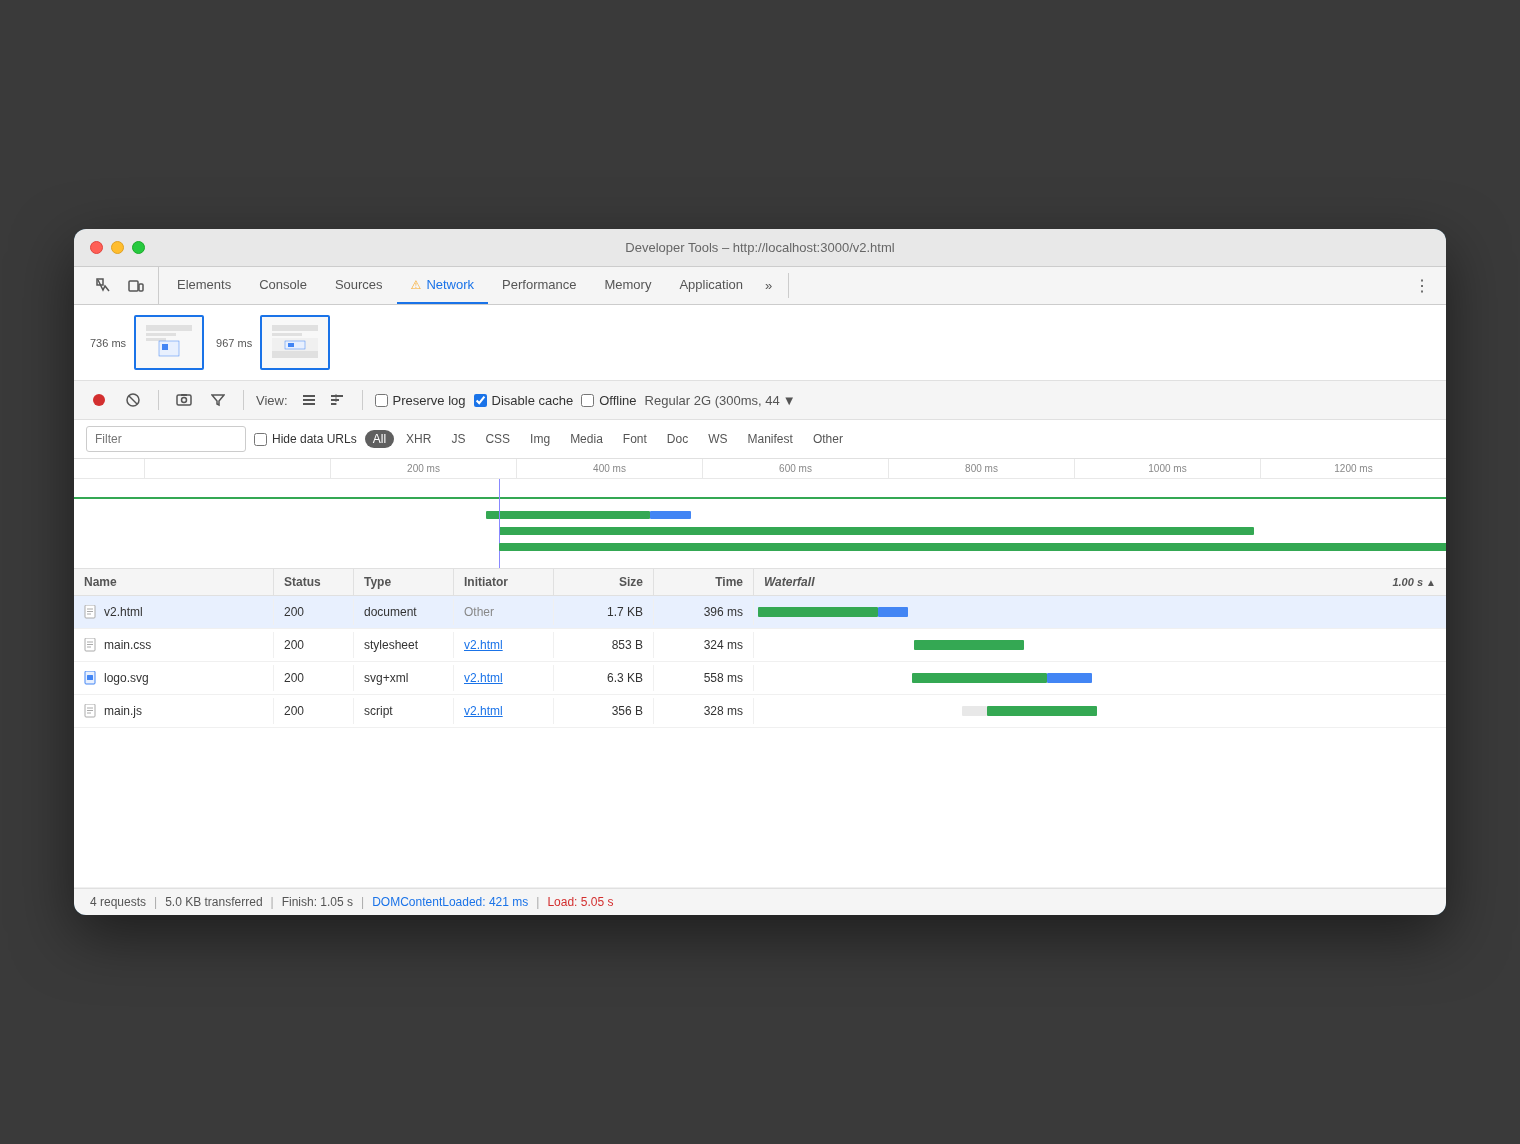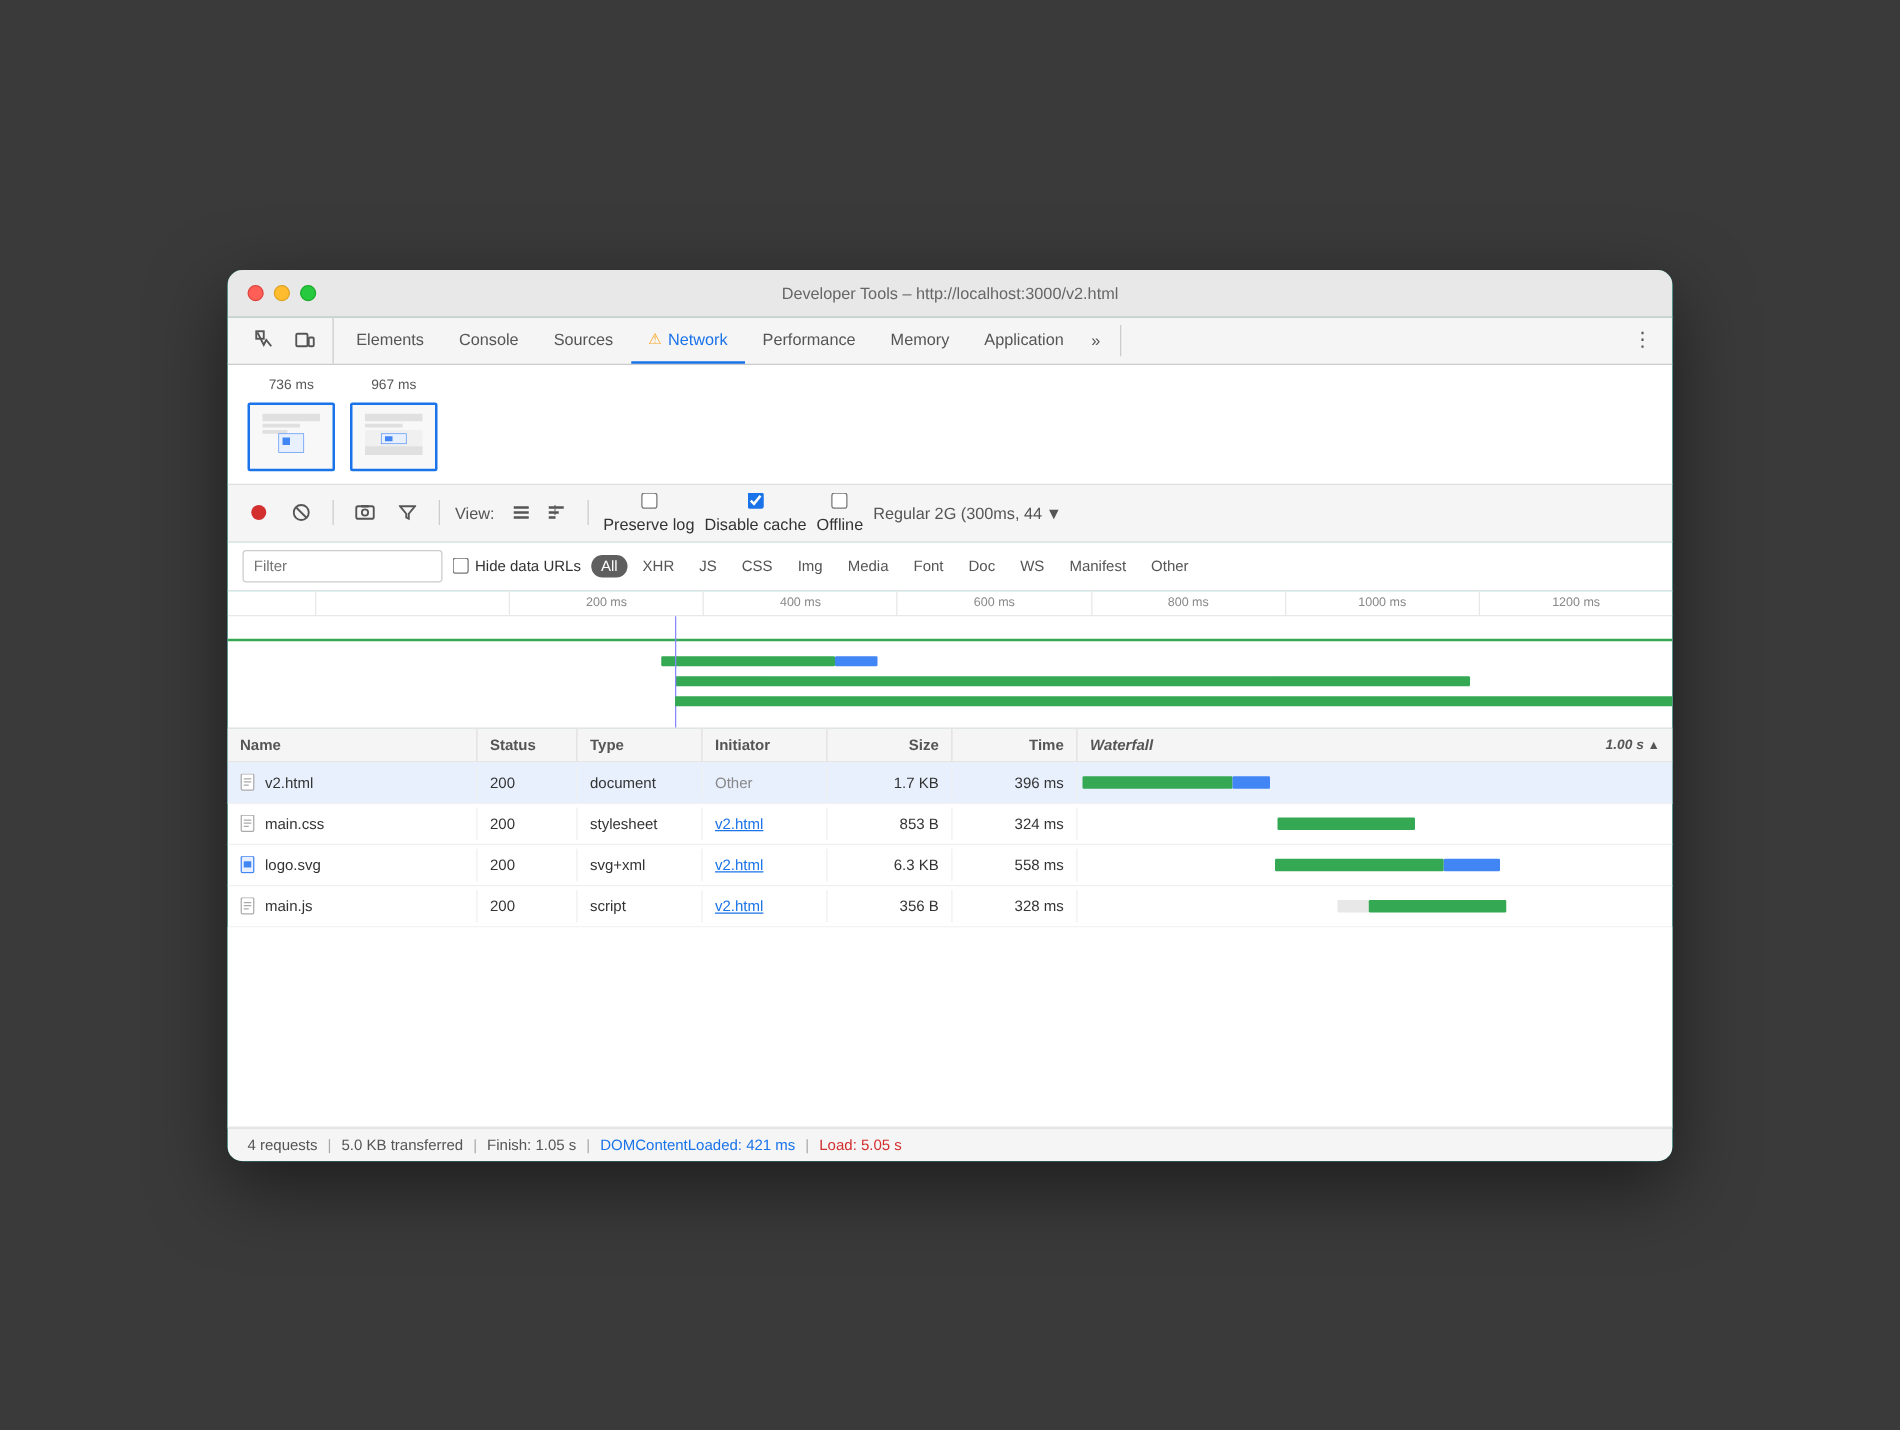--- a/index.html
+++ b/index.html
@@ -5,22 +5,22 @@
     * { box-sizing: border-box; margin: 0; padding: 0; }
     body {
       background: #3a3a3a;
       display: flex;
       justify-content: center;
       align-items: center;
       min-height: 100vh;
       font-family: -apple-system, BlinkMacSystemFont, 'Helvetica Neue', Arial, sans-serif;
     }
     .window {
-      width: 1156px;
-      background: #14b8a6;
+      width: 1372px;
+      background: #0c4a6e;
       border-radius: 12px;
       box-shadow: 0 20px 60px rgba(0,0,0,0.5);
       overflow: hidden;
     }
     .title-bar {
       background: #e8e8e8;
       border-bottom: 1px solid #ccc;
       padding: 12px 16px;
       display: flex;
       align-items: center;
@@ -112,21 +112,21 @@
     .screenshots-bar {
       background: #fff;
       border-bottom: 1px solid #e0e0e0;
       padding: 10px 16px;
       display: flex;
       gap: 12px;
       align-items: flex-end;
     }
     .screenshot-item {
       display: flex;
-      flex-direction: column;
+      flex-direction: row;
       align-items: center;
       gap: 8px;
     }
     .screenshot-time {
       font-size: 11px;
       color: #555;
     }
     .screenshot-thumb {
       width: 70px;
       height: 55px;
@@ -188,21 +188,20 @@
       color: #555;
       font-size: 13px;
     }
     .checkbox-label {
       display: flex;
       align-items: center;
       gap: 5px;
       font-size: 13px;
       color: #333;
       cursor: pointer;
-      flex-direction: column;
     }
     .checkbox-label input { cursor: pointer; }
     .checkbox-blue {
       accent-color: #1a73e8;
     }
     .filter-bar {
       background: #fff;
       border-bottom: 1px solid #e0e0e0;
       padding: 6px 12px;
       display: flex;

